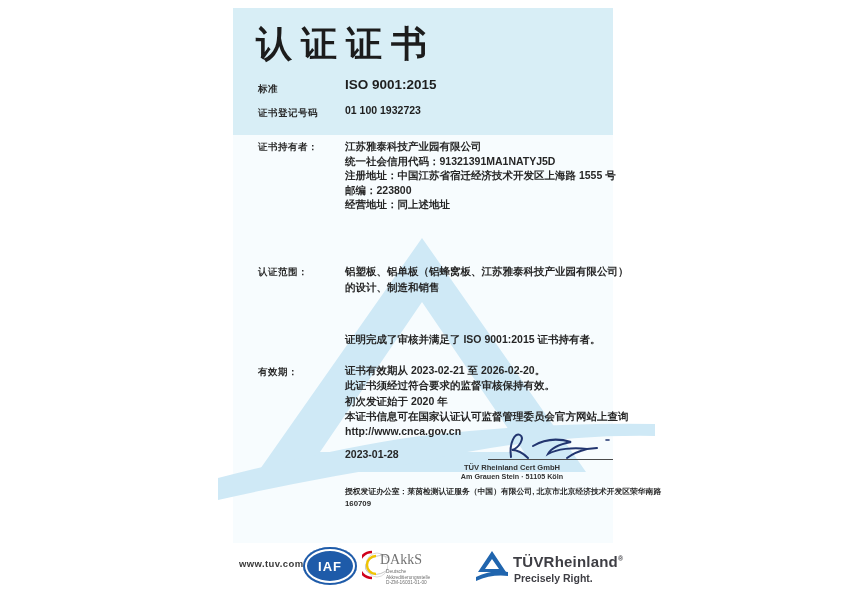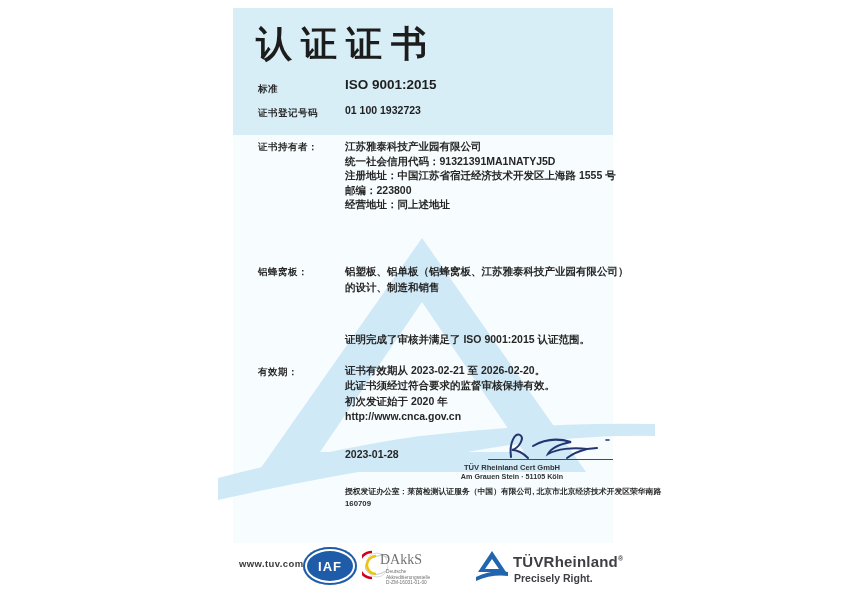--- a/index.html
+++ b/index.html
@@ -59,33 +59,34 @@
 
   <div class="abs label" style="left:258px;top:141px;">证书持有者：</div>
   <div class="abs" style="left:345px;top:139px;">
     <div class="body-line bold">江苏雅泰科技产业园有限公司</div>
     <div class="body-line">统一社会信用代码：91321391MA1NATYJ5D</div>
     <div class="body-line">注册地址：中国江苏省宿迁经济技术开发区上海路 1555 号</div>
     <div class="body-line">邮编：223800</div>
     <div class="body-line">经营地址：同上述地址</div>
   </div>
 
-  <div class="abs label" style="left:258px;top:266px;">铝蜂窝板：</div>
+  <div class="abs label" style="left:258px;top:266px;">认证范围：</div>
   <div class="abs" style="left:345px;top:264px;">
     <div class="body-line bold" style="line-height:15.6px;">铝塑板、铝单板（铝蜂窝板、江苏雅泰科技产业园有限公司）</div>
     <div class="body-line bold" style="line-height:15.6px;">的设计、制造和销售</div>
   </div>
 
-  <div class="abs body-line" style="left:345px;top:332px;">证明完成了审核并满足了 ISO 9001:2015 认证范围。</div>
+  <div class="abs body-line" style="left:345px;top:332px;">证明完成了审核并满足了 ISO 9001:2015 证书持有者。</div>
 
   <div class="abs label" style="left:258px;top:366px;">有效期：</div>
   <div class="abs" style="left:345px;top:363px;">
     <div class="body-line" style="line-height:15.3px;">证书有效期从 2023-02-21 至 2026-02-20。</div>
     <div class="body-line" style="line-height:15.3px;">此证书须经过符合要求的监督审核保持有效。</div>
     <div class="body-line" style="line-height:15.3px;">初次发证始于 2020 年</div>
+    <div class="body-line" style="line-height:15.3px;">本证书信息可在国家认证认可监督管理委员会官方网站上查询</div>
     <div class="body-line" style="line-height:15.3px;">http://www.cnca.gov.cn</div>
   </div>
 
   <div class="abs body-line" style="left:345px;top:447px;">2023-01-28</div>
 
   <svg class="abs" style="left:503px;top:430px;" width="110" height="30" viewBox="0 0 110 30">
     <g fill="none" stroke="#22356f" stroke-width="2" stroke-linecap="round">
       <path d="M8,27 C6,13 12,2 17,5 C22,8 16,18 9,20 C16,20 21,24 25,28"></path>
       <path d="M30,16 C45,7 58,9 68,12 C58,14 48,18 45,24 C54,19 70,17 84,19 C76,21 68,25 64,28"></path>
       <path d="M84,19 L94,18"></path>

